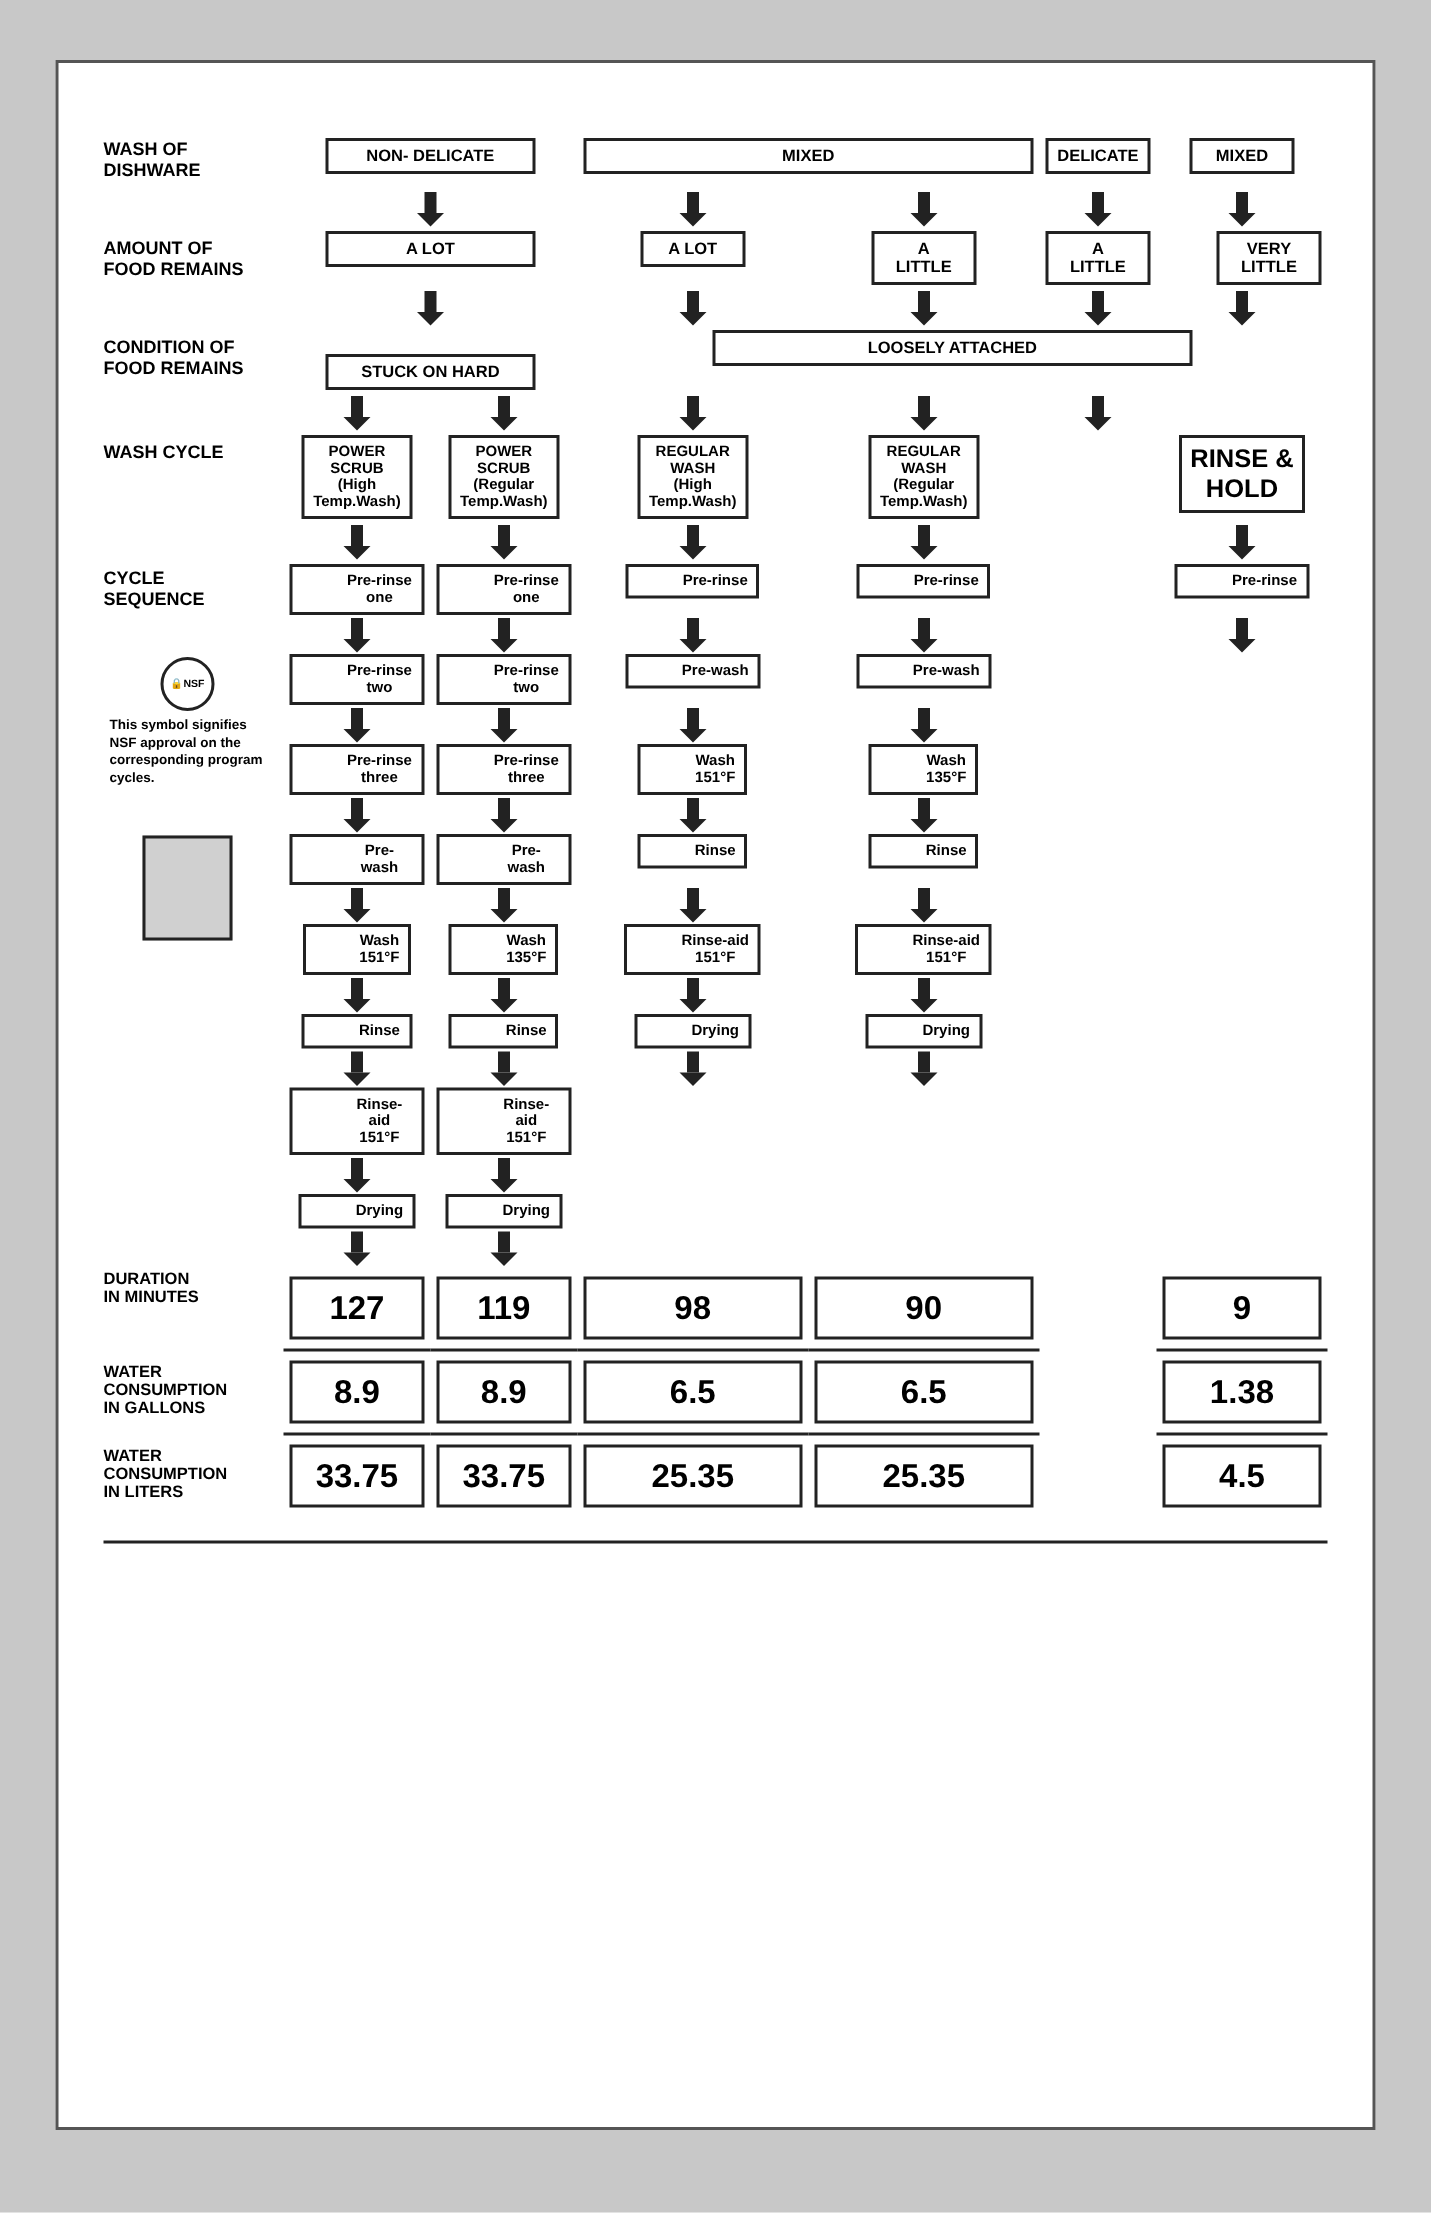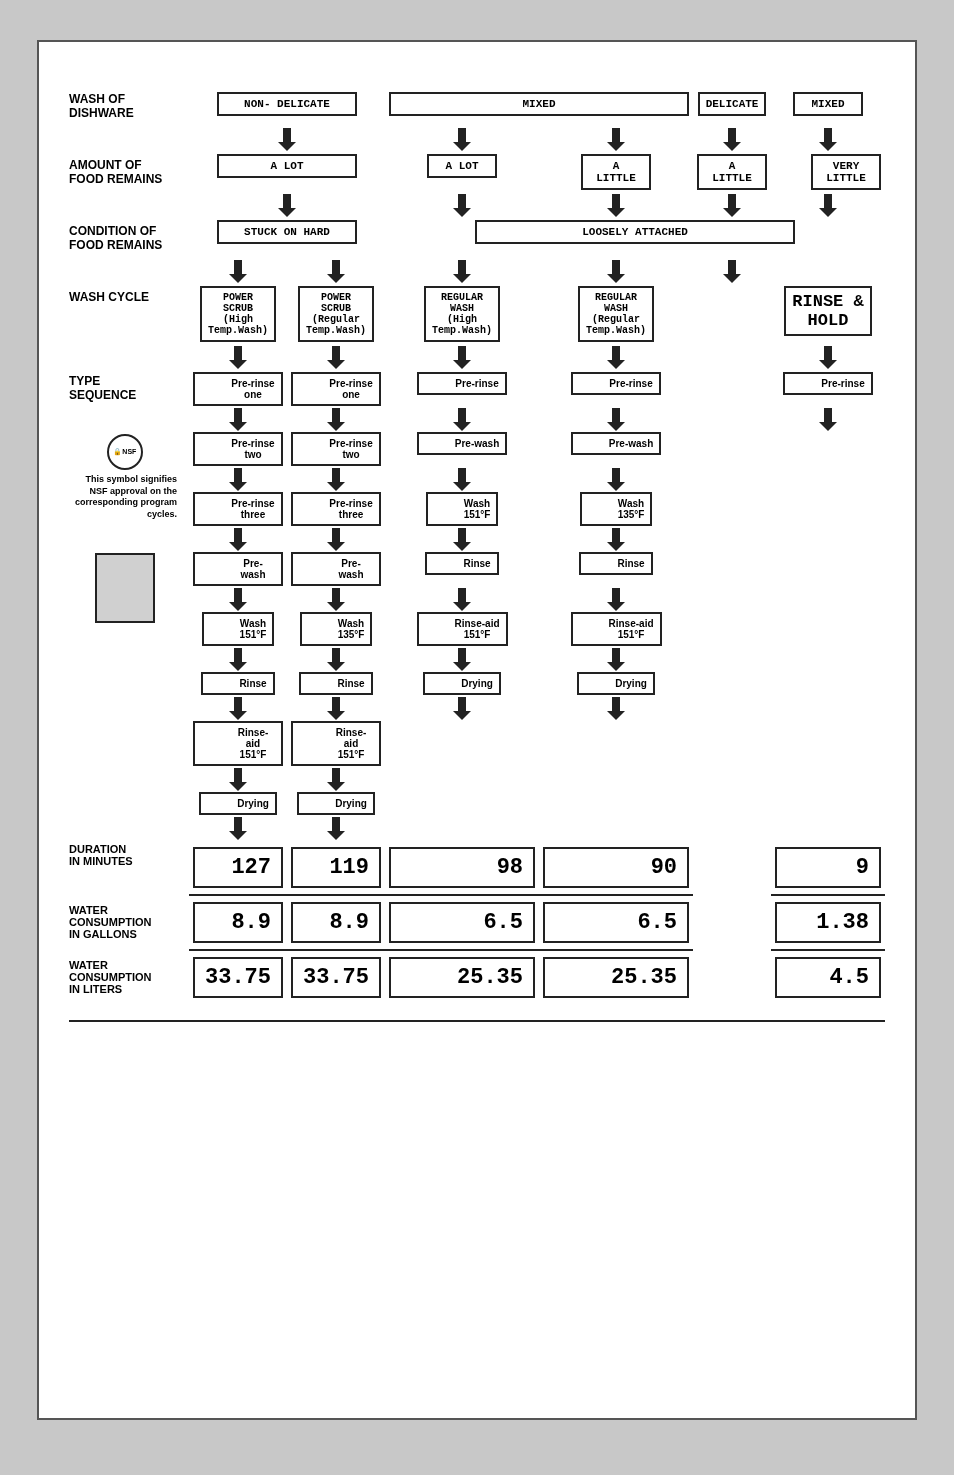--- a/index.html
+++ b/index.html
@@ -43,21 +43,20 @@
       min-width: 70px;
       background: white;
     }
     .box-extra-wide {
       min-width: 300px;
     }
     .col-cell {
       vertical-align: top;
       text-align: center;
       padding: 2px 4px;
-      font-family: Liberation Mono, monospace;
     }
     .col-cell-seq {
       vertical-align: top;
       text-align: center;
       padding: 0px 4px;
     }
     .seq-item {
       margin: 2px auto;
       padding-left: 36px;
     }
@@ -103,30 +102,30 @@
       font-weight: bold;
       margin: 0 auto 4px auto;
       position: relative;
     }
     .nsf-inner {
       font-size: 7px;
       font-weight: bold;
     }
     .nsf-text {
       font-size: 9px;
-      text-align: right;
+      text-align: left;
       line-height: 1.3;
     }
     .nsf-area {
       padding: 4px;
     }
     .stat-box {
       border: 2px solid #222;
       padding: 6px 10px;
-      text-align: right;
+      text-align: center;
       font-size: 22px;
       font-weight: bold;
       min-width: 70px;
     }
     .stat-label {
       font-weight: bold;
       font-size: 11px;
       vertical-align: top;
       padding: 4px 8px 0 0;
       width: 120px;
@@ -237,21 +236,21 @@
         <span class="arrow-thick"></span>
       </td>
     </tr>
 
     <tr>
       <td class="row-label">
         <strong style="white-space:pre-line;">CONDITION OF
 FOOD REMAINS</strong>
       </td>
       <td class="col-cell" colspan="2">
-        <div class="box" style="min-width:140px;">STUCK ON HARD</div>
+        <div class="box" style="min-width:140px;margin-top:16px;">STUCK ON HARD</div>
       </td>
       <td class="col-cell" colspan="4">
         <div class="box" style="min-width:320px;">LOOSELY ATTACHED</div>
       </td>
     </tr>
 
     <tr>
       <td></td>
       <td class="col-cell">
         <span class="arrow-thick"></span>
@@ -325,21 +324,21 @@
             <span class="arrow-thick"></span>
           </td>
       <td></td>
       <td class="col-cell">
             <span class="arrow-thick"></span>
           </td>
     </tr>
 
     <tr>
       <td class="row-label" rowspan="16" style="vertical-align:top; padding-top:4px;">
-        <strong style="white-space:pre-line;">TYPE
+        <strong style="white-space:pre-line;">CYCLE
 SEQUENCE</strong>
         <br><br><br>
         <div class="nsf-area">
           <div class="nsf-badge">
             <span class="nsf-inner">🔒NSF</span>
           </div>
           <div class="nsf-text" style="font-size:9px; line-height:1.3;">This symbol signifies NSF approval on the corresponding program cycles.</div>
         </div>
         <br><br>
         <div class="gray-box"></div>

